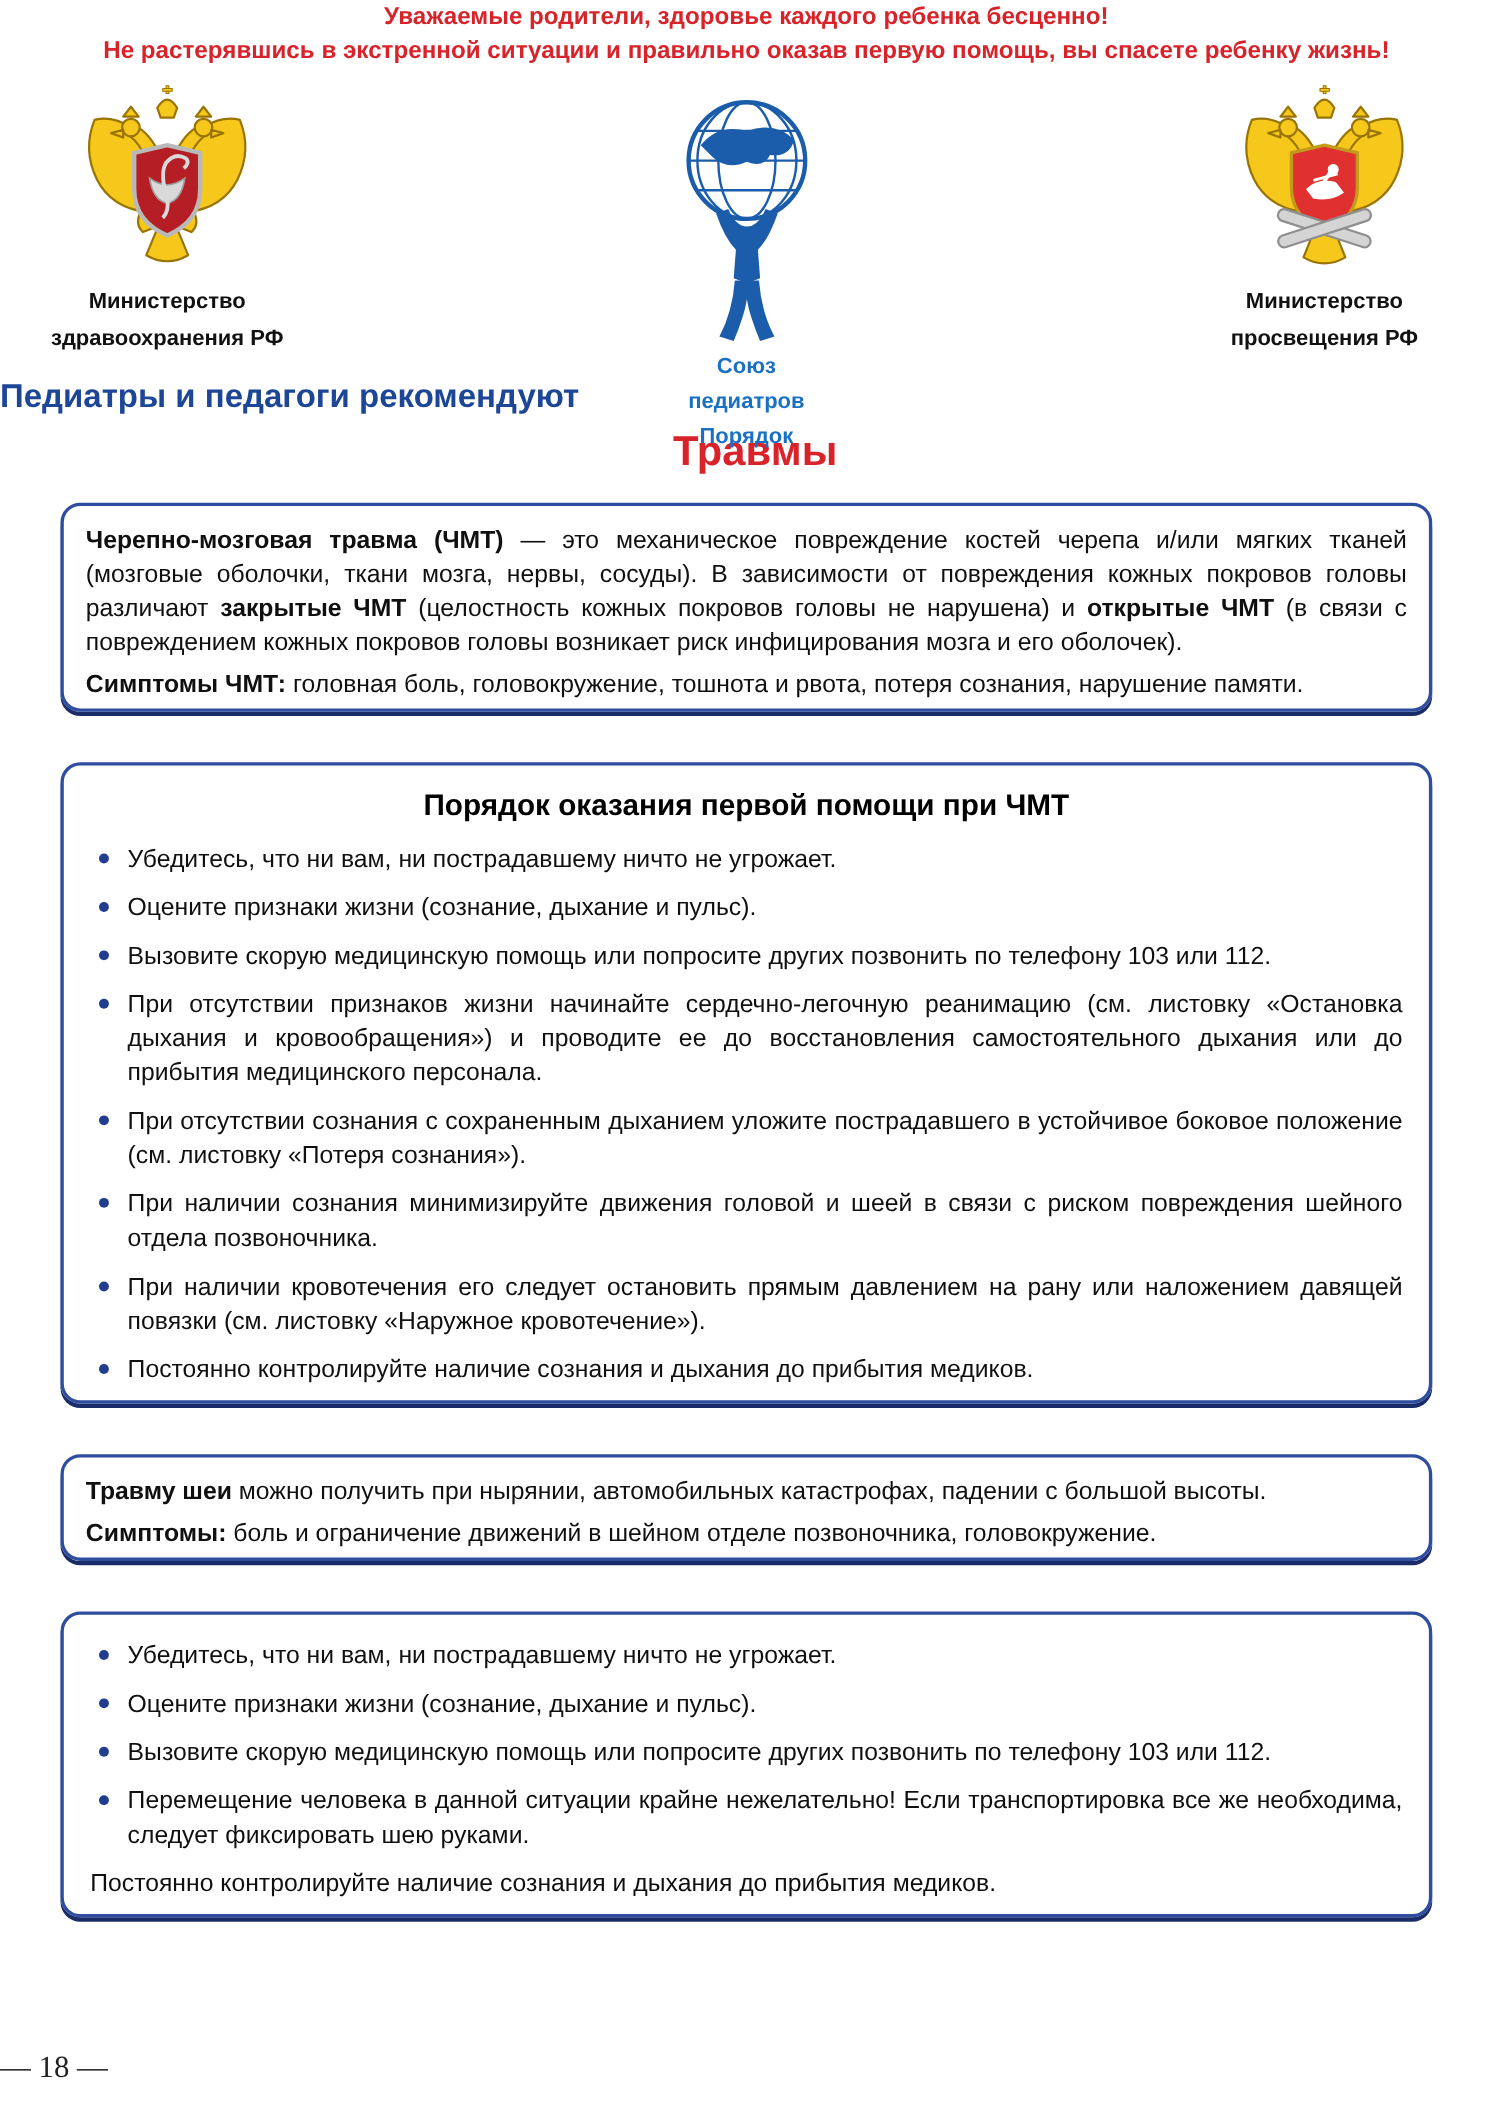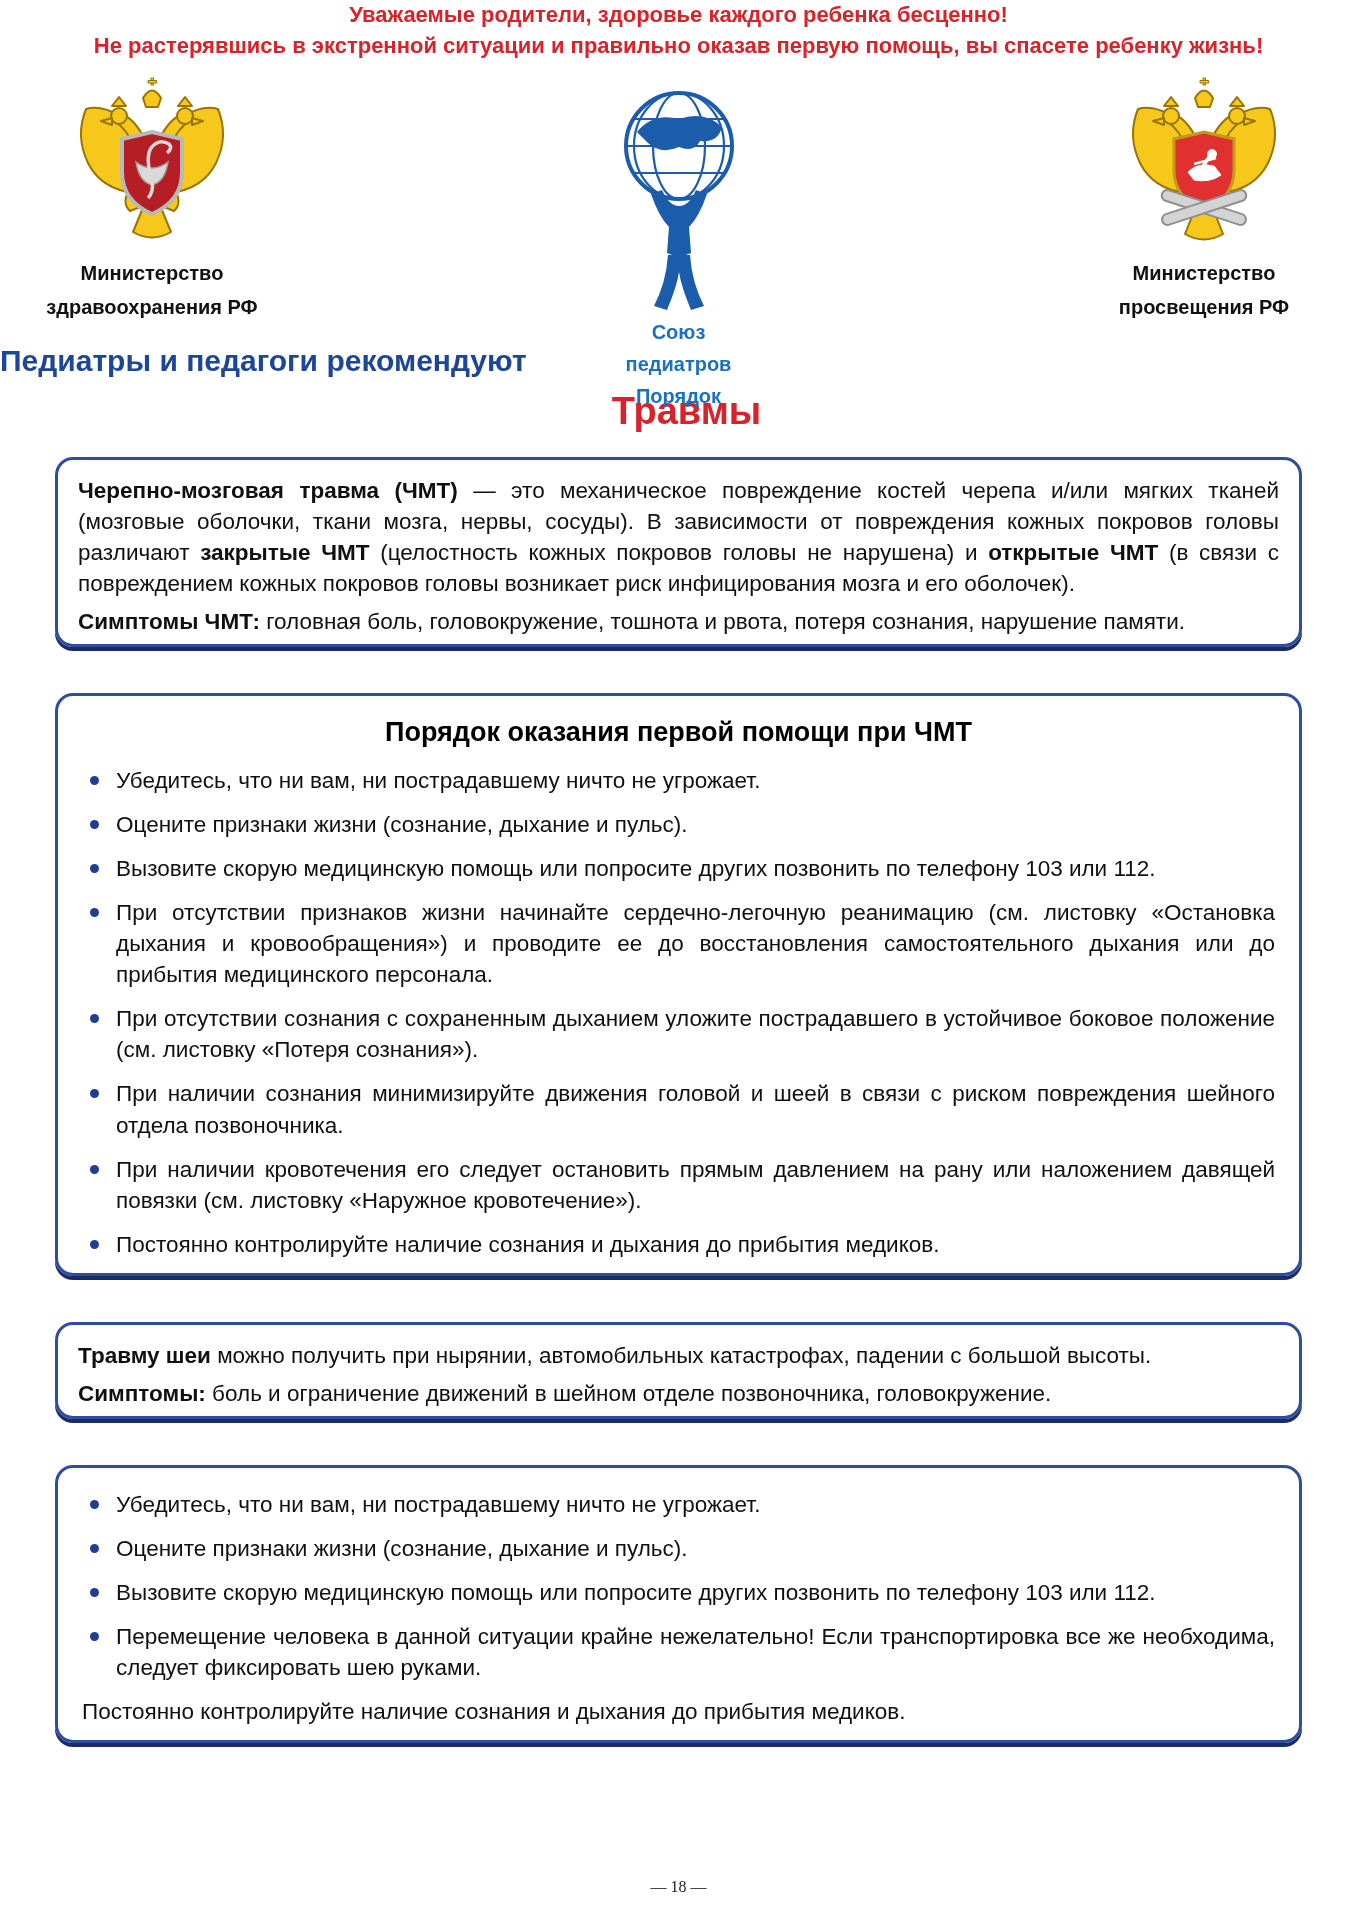--- a/index.html
+++ b/index.html
@@ -28,22 +28,22 @@
   .box p { margin:7px 0; }
   .box b { font-weight:bold; }
 
   .box.aid h2 { text-align:center; font-size:27px; margin:10px 0 14px 0; color:#000; }
   ul.bullets { list-style:none; margin:0 0 6px 0; padding:0 4px; }
   ul.bullets li { display:flex; margin:13px 0; }
   ul.bullets .dot { flex:0 0 9px; width:9px; height:9px; border-radius:50%;
                     background:#203d8f; margin:11px 17px 0 8px; }
   ul.bullets li span.txt { flex:1; text-align:justify; }
 
-  .footer { position:absolute; left:0; right:0; bottom:24px; text-align:center;
-            font-family:"Liberation Serif", serif; font-size:16px; color:#222; }
+  .footer { position:absolute; left:0; right:0; bottom:24px; text-align:left;
+            font-family:"Liberation Serif", serif; font-size:28px; color:#222; }
 </style>
 </head>
 <body>
 
 <div class="page">
 
   <div class="header">
     <div>Уважаемые родители, здоровье каждого ребенка бесценно!</div>
     <div>Не растерявшись в экстренной ситуации и правильно оказав первую помощь, вы спасете ребенку жизнь!</div>
   </div>

